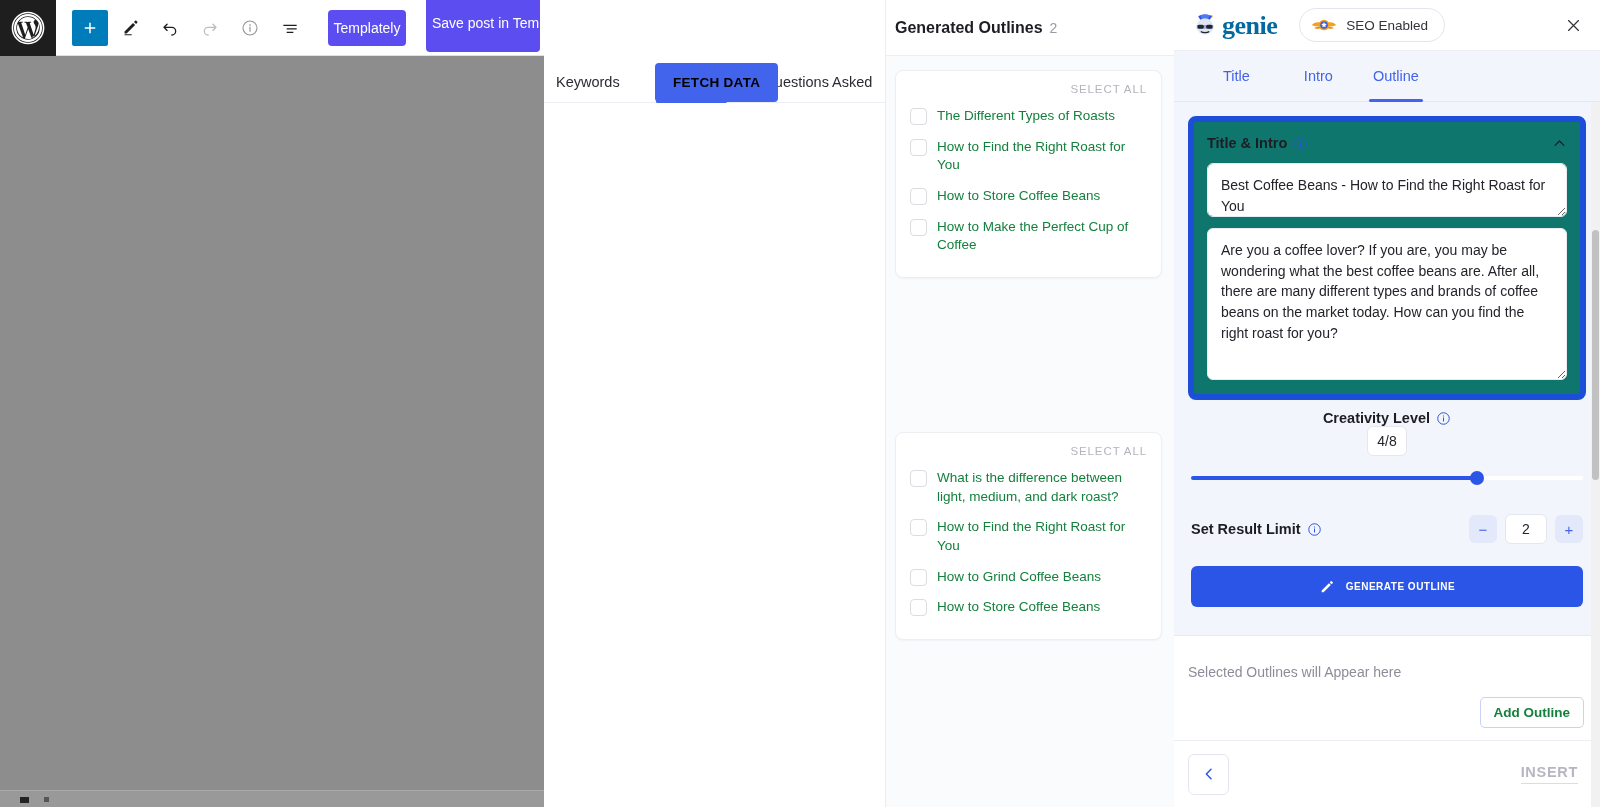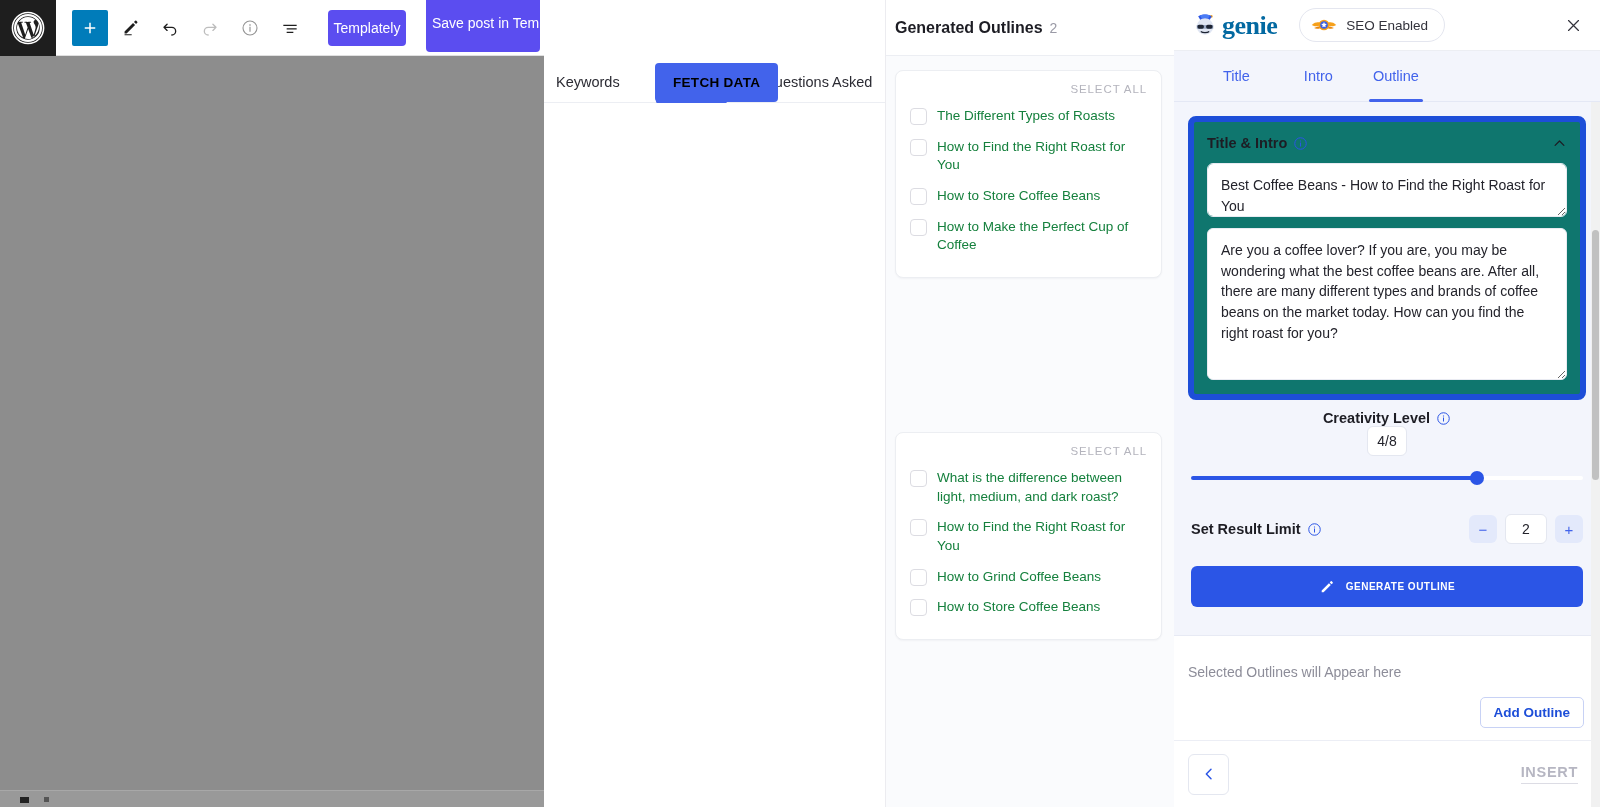--- a/index.html
+++ b/index.html
@@ -265,21 +265,21 @@
   }
 
   .selected-area {
     position: absolute; top: 635px; left: 0; width: 426px; height: 105px;
     background: #fff; border-top: 1px solid #e7eaf4;
     padding: 28px 22px 0 14px;
   }
   .sel-ph { font-size: 14px; color: #8d8d99; }
   .add-outline {
     position: absolute; right: 16px; bottom: 12px;
-    border: 1px solid #c8d2f5; background: #fff; color: #1d4ed8;
+    border: 1px solid #c8d2f5; background: #fff; color: #15803d;
     border-radius: 5px; padding: 7px 13px; font-size: 13.5px; font-weight: bold;
     cursor: pointer; font-family: "Liberation Sans", sans-serif;
   }
 
   .footer-bar {
     position: absolute; top: 740px; left: 0; width: 426px; height: 67px;
     background: #fff; border-top: 1px solid #eceef5;
     display: flex; align-items: center; justify-content: space-between;
     padding: 0 22px 0 14px;
   }

